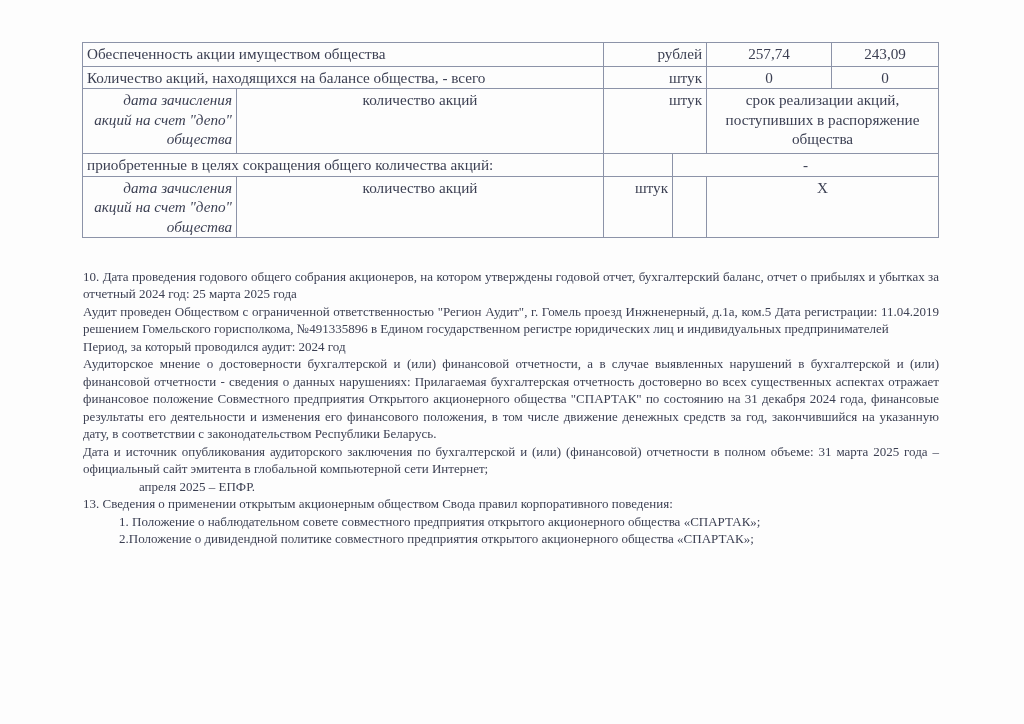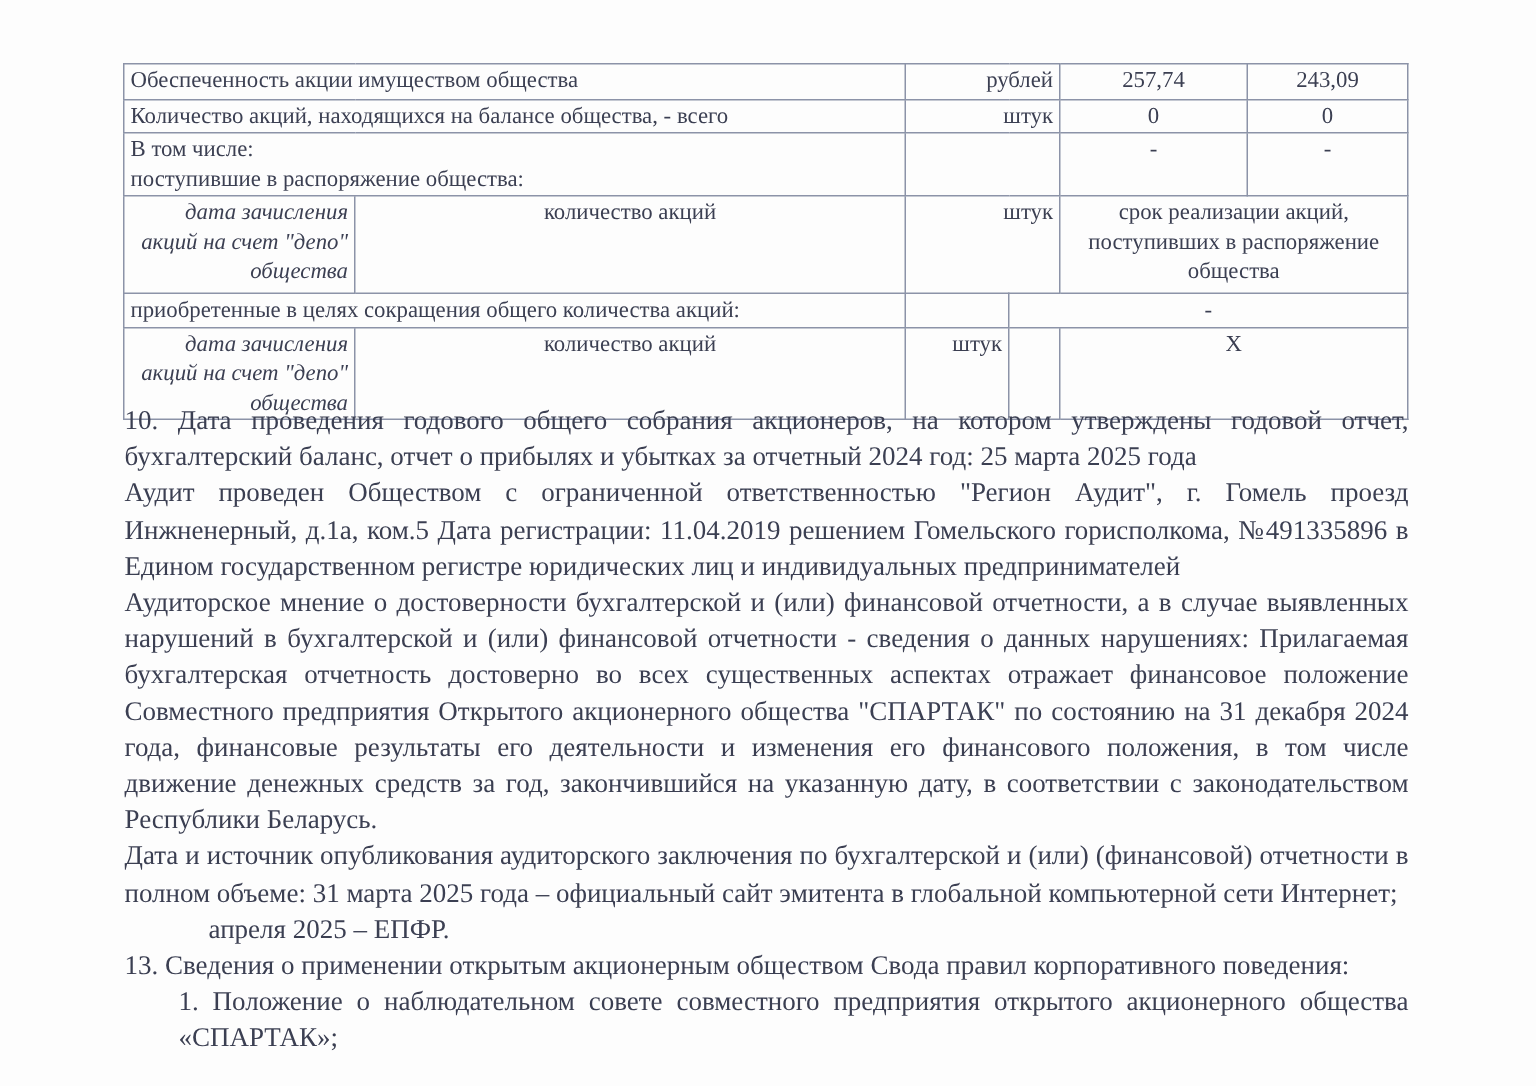--- a/index.html
+++ b/index.html
@@ -57,21 +57,21 @@
   .r5 td { height: 17px; }
   .r6 td { height: 57px; }
   .dash { letter-spacing: 0; }
 
   
   .body-text {
     position: absolute;
     left: 83px;
     top: 268px;
     width: 856px;
-    font-size: 18px;
+    font-size: 13px;
     line-height: 1.345;
     color: #3b3f52;
   }
   .para {
     margin: 0;
     text-align: justify;
     text-justify: inter-word;
   }
   .para.nojust { text-align: left; }
   .indent-num { text-indent: 0; }
@@ -103,29 +103,20 @@
           <td class="c-val">243,09</td>
         </tr>
 
         <tr class="r2">
           <td class="c-label" colspan="2">Количество акций, находящихся на балансе общества, - всего</td>
           <td class="c-units" colspan="2">штук</td>
           <td class="c-val">0</td>
           <td class="c-val">0</td>
         </tr>
 
-        <tr class="r3">
-          <td class="c-label" colspan="2">
-            <div>В том числе:</div>
-            <div>поступившие в распоряжение общества:</div>
-          </td>
-          <td class="c-units" colspan="2"></td>
-          <td class="c-val dash">-</td>
-          <td class="c-val dash">-</td>
-        </tr>
 
         <tr class="r4">
           <td class="c-sub">дата зачисления акций на счет "депо" общества</td>
           <td class="c-center">количество акций</td>
           <td class="c-units" colspan="2">штук</td>
           <td class="c-center" colspan="2">срок реализации акций, поступивших в распоряжение общества</td>
         </tr>
 
         <tr class="r5">
           <td class="c-label" colspan="2">приобретенные в целях сокращения общего количества акций:</td>
@@ -145,27 +136,29 @@
     </table>
   </div>
 
   <div class="body-text">
 
     <p class="para indent-num">10.  Дата   проведения   годового   общего   собрания   акционеров,   на   котором  утверждены   годовой  отчет, бухгалтерский баланс, отчет о прибылях и убытках за отчетный 2024 год: 25 марта 2025 года</p>
 
 
     <p class="para">Аудит проведен Обществом с ограниченной ответственностью "Регион Аудит", г. Гомель проезд Инжненерный, д.1а, ком.5 Дата регистрации:  11.04.2019  решением    Гомельского горисполкома, №491335896 в    Едином государственном регистре юридических лиц и индивидуальных предпринимателей</p>
 
+    <p class="para nojust">Период, за который проводился аудит: 2024 год</p>
 
     <p class="para">Аудиторское мнение о достоверности бухгалтерской и (или) финансовой отчетности, а в случае выявленных нарушений в бухгалтерской и (или) финансовой отчетности - сведения о данных нарушениях: Прилагаемая бухгалтерская отчетность достоверно во всех существенных аспектах отражает финансовое положение Совместного предприятия Открытого акционерного общества "СПАРТАК" по состоянию на 31 декабря 2024 года, финансовые результаты его деятельности и изменения его финансового положения, в том числе движение денежных средств за год, закончившийся на указанную дату, в  соответствии с законодательством  Республики Беларусь.</p>
 
     <p class="para">Дата и источник опубликования аудиторского заключения по бухгалтерской и (или) (финансовой) отчетности в полном объеме:    31 марта 2025 года – официальный сайт   эмитента в глобальной компьютерной сети Интернет;</p>
 
     <p class="para nojust indent-hang">апреля 2025 – ЕПФР.</p>
 
     <p class="para">13. Сведения  о  применении   открытым   акционерным   обществом Свода правил корпоративного  поведения:</p>
 
     <p class="para indent-sub">1. Положение о наблюдательном совете совместного предприятия открытого акционерного общества «СПАРТАК»;</p>
 
+    <p class="para indent-sub">2.Положение о дивидендной политике совместного предприятия открытого акционерного общества «СПАРТАК»;</p>
 
   </div>
 
 </div>
 
 </body></html>

